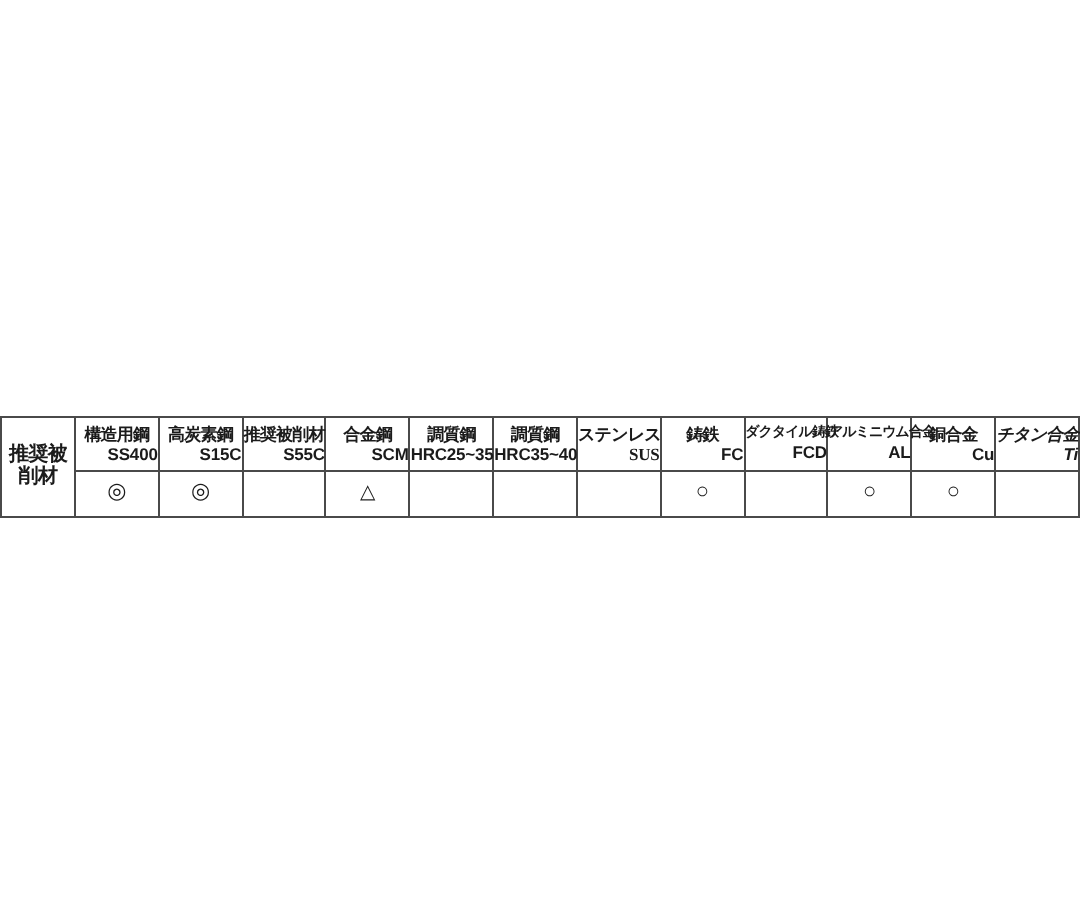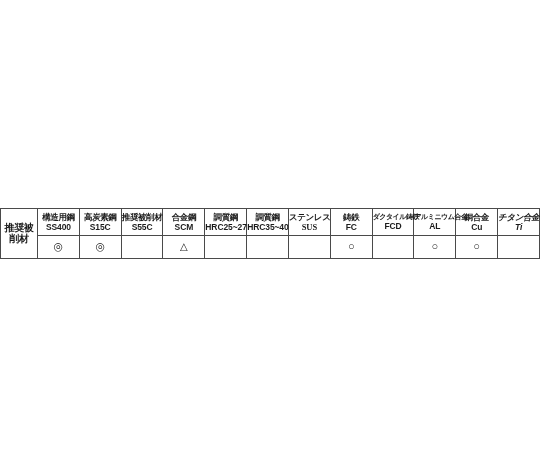--- a/index.html
+++ b/index.html
@@ -62,20 +62,21 @@
     letter-spacing: -0.4px;
     white-space: nowrap;
     transform-origin: center;
   }
   td.hdr .code {
     display: block;
     font-size: 8.5px;
     letter-spacing: -0.1px;
     white-space: nowrap;
     margin-top: 1px;
+    text-align: right;
   }
   td.hdr .jp.tight {
     font-size: 7px;
     letter-spacing: -0.5px;
   }
 
   
   td.val {
     height: 22px;
     font-size: 11px;
@@ -117,21 +118,21 @@
           <td class="hdr c-blue">
             <span class="jp">推奨被削材</span>
             <span class="code">S55C</span>
           </td>
           <td class="hdr c-blue">
             <span class="jp">合金鋼</span>
             <span class="code">SCM</span>
           </td>
           <td class="hdr c-grey">
             <span class="jp">調質鋼</span>
-            <span class="code">HRC25~27</span>
+            <span class="code">HRC25~35</span>
           </td>
           <td class="hdr c-grey">
             <span class="jp">調質鋼</span>
             <span class="code">HRC35~40</span>
           </td>
           <td class="hdr c-yellow">
             <span class="jp">ステンレス</span>
             <span class="code">SUS</span>
           </td>
           <td class="hdr c-pink">

